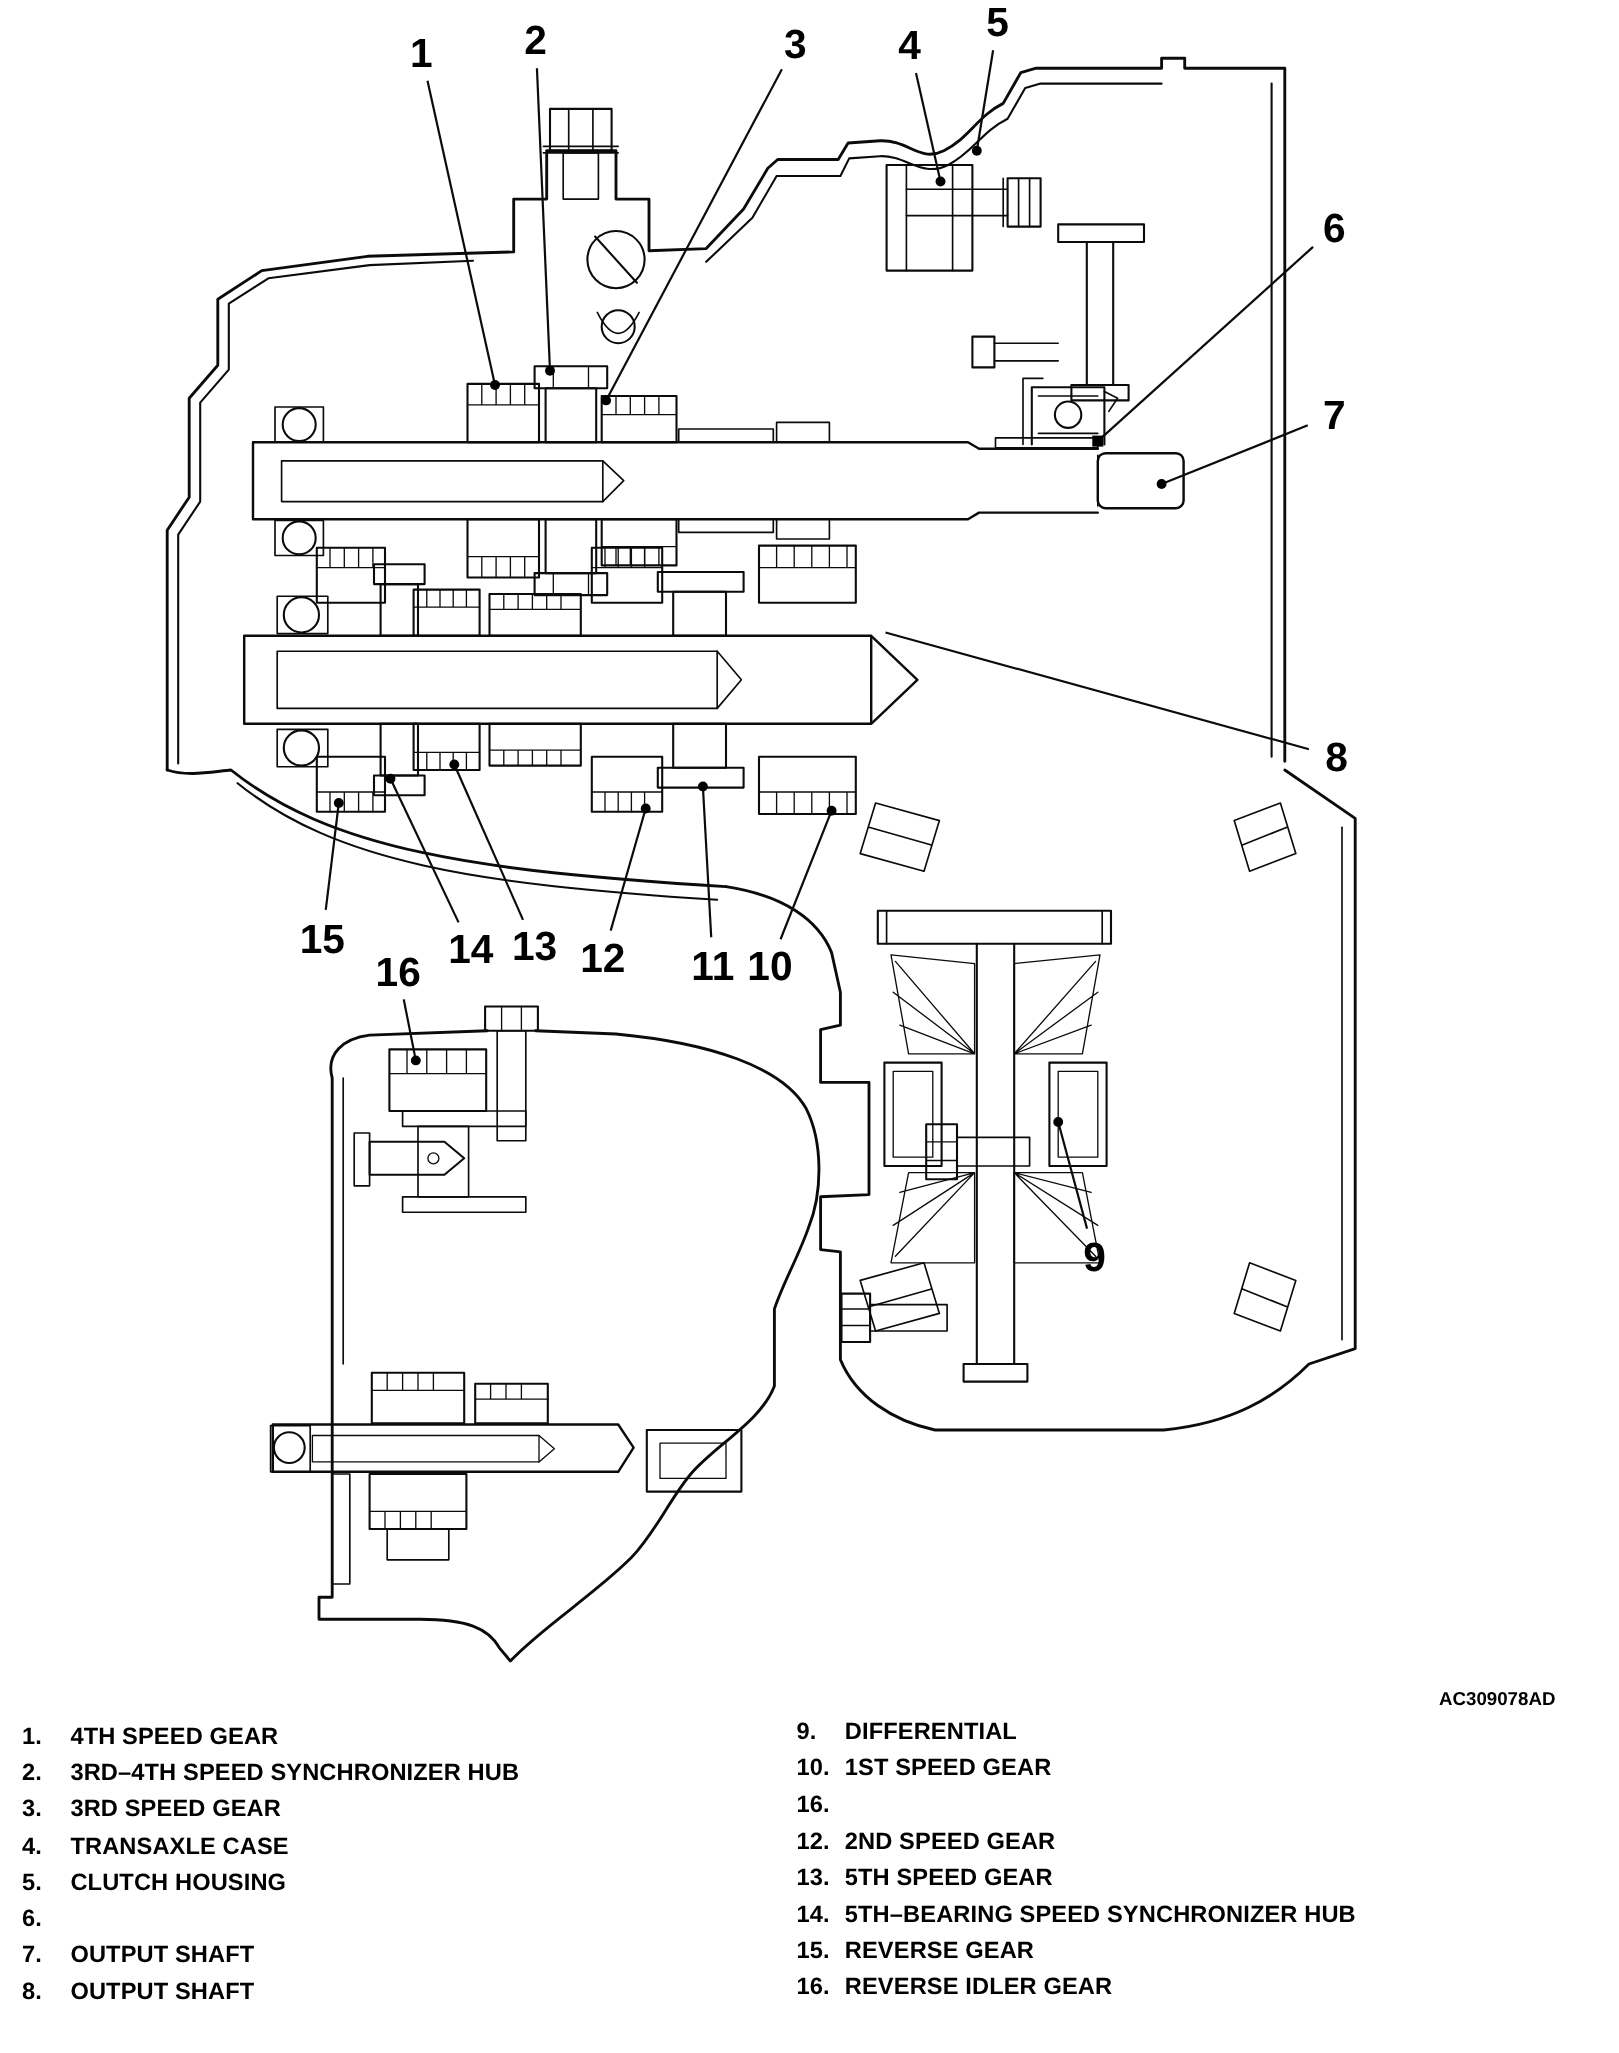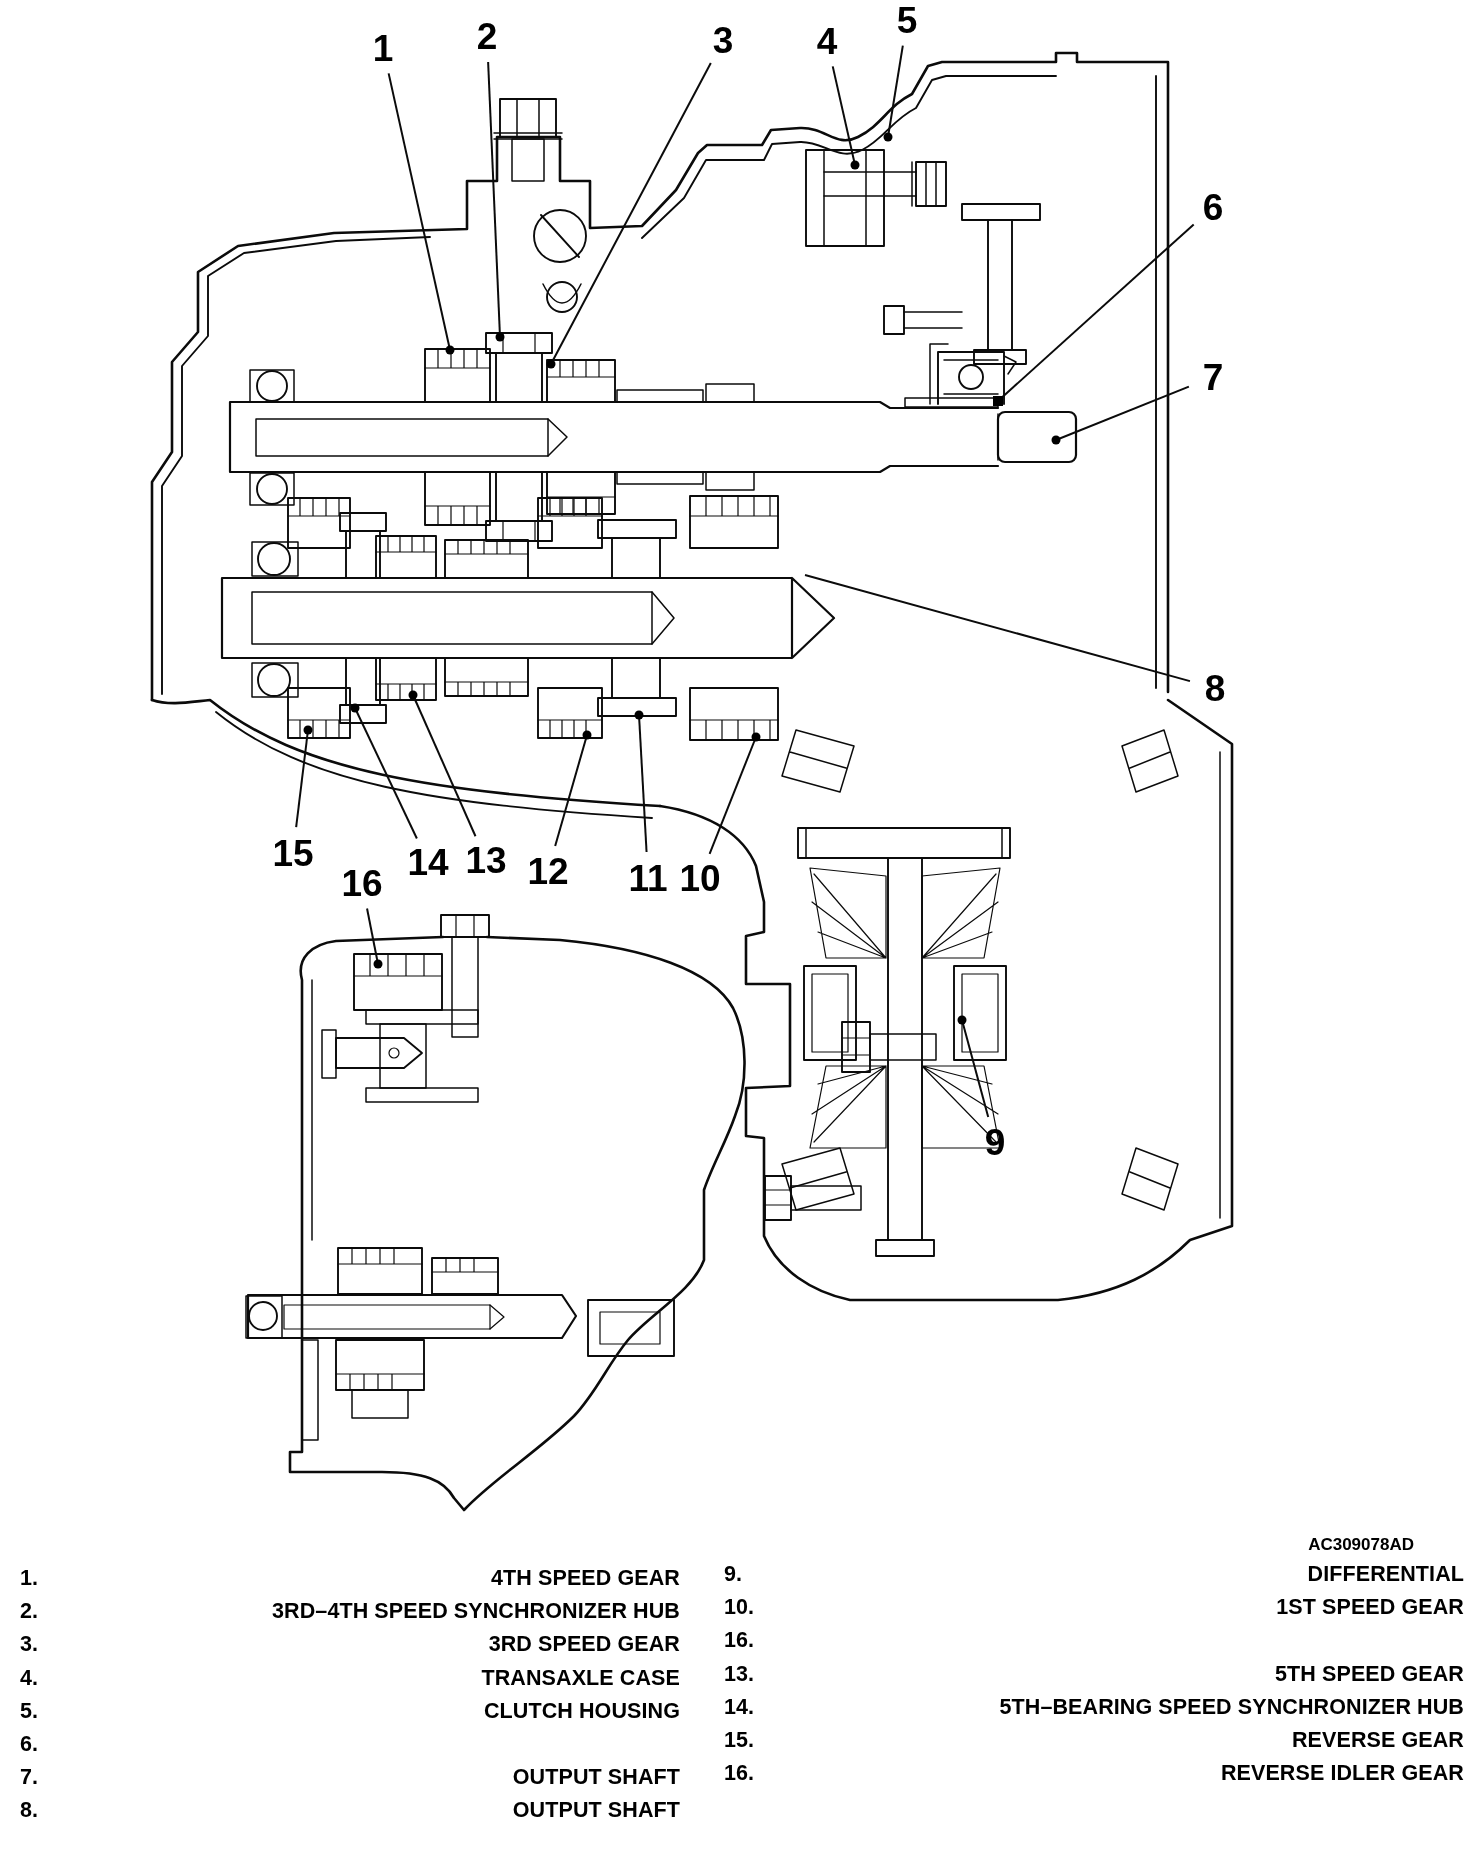--- a/index.html
+++ b/index.html
@@ -16,21 +16,21 @@
   svg .s12{stroke-width:1.2;}
   svg .leader{stroke:#0b0b0b;stroke-width:2;fill:none;}
   svg .callout-num{font-family:"Liberation Sans",sans-serif;font-size:37px;font-weight:bold;fill:#000;}
   svg .figcode{font-family:"Liberation Sans",sans-serif;font-size:17px;font-weight:bold;fill:#000;}
   .legend{position:absolute;left:0;top:0;width:100%;height:100%;}
   .legend-col{position:absolute;display:flex;flex-direction:column;}
   #legend-col-0{left:20px;top:1566px;width:660px;}
   #legend-col-1{left:724px;top:1562px;width:740px;}
   .legend-row{display:flex;align-items:flex-start;height:33.2px;font-size:21.5px;font-weight:700;color:#000;white-space:nowrap;letter-spacing:0.1px;}
   .legend-num{width:44px;flex:none;}
-  .legend-text{flex:1;text-align:right;}
+  .legend-text{flex:1;}
 </style>
 </head>
 <body>
 
 <div class="canvas">
 
   <svg class="diagram" viewBox="0 0 1472 1866">
 
     <g>
       <path class="ln s25" d="M152,700 L152,482 L172,452 L172,362 L198,332 L198,272 L238,246 L334,233 L467,229 L467,181 L497,181 L497,137 L560,137 L560,181 L590,181 L590,228 L642,226 L676,190 L698,153 L707,145 L762,145 L771,130 L800,128 C826,127 836,148 858,137 C882,125 888,106 912,94 L928,66 L942,62 L1056,62 L1056,53 L1077,53 L1077,62 L1168,62 L1168,692"></path>
@@ -314,20 +314,24 @@
           <span class="legend-text">DIFFERENTIAL</span>
         </div>
         <div class="legend-row">
           <span class="legend-num">10.</span>
           <span class="legend-text">1ST SPEED GEAR</span>
         </div>
         <div class="legend-row">
           <span class="legend-num">16.</span>
         </div>
         <div class="legend-row">
+          <span class="legend-num">12.</span>
+          <span class="legend-text">2ND SPEED GEAR</span>
+        </div>
+        <div class="legend-row">
           <span class="legend-num">13.</span>
           <span class="legend-text">5TH SPEED GEAR</span>
         </div>
         <div class="legend-row">
           <span class="legend-num">14.</span>
           <span class="legend-text">5TH–BEARING SPEED SYNCHRONIZER HUB</span>
         </div>
         <div class="legend-row">
           <span class="legend-num">15.</span>
           <span class="legend-text">REVERSE GEAR</span>

